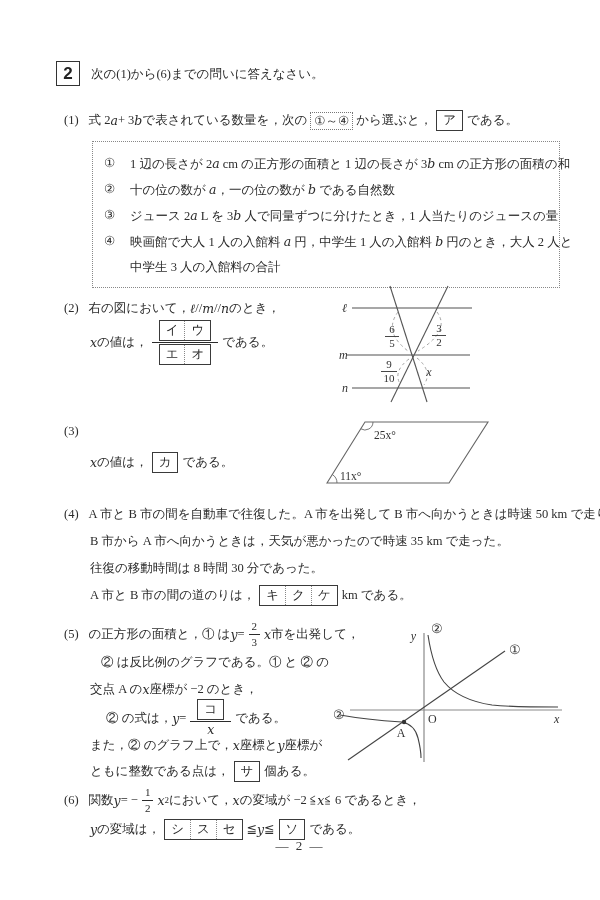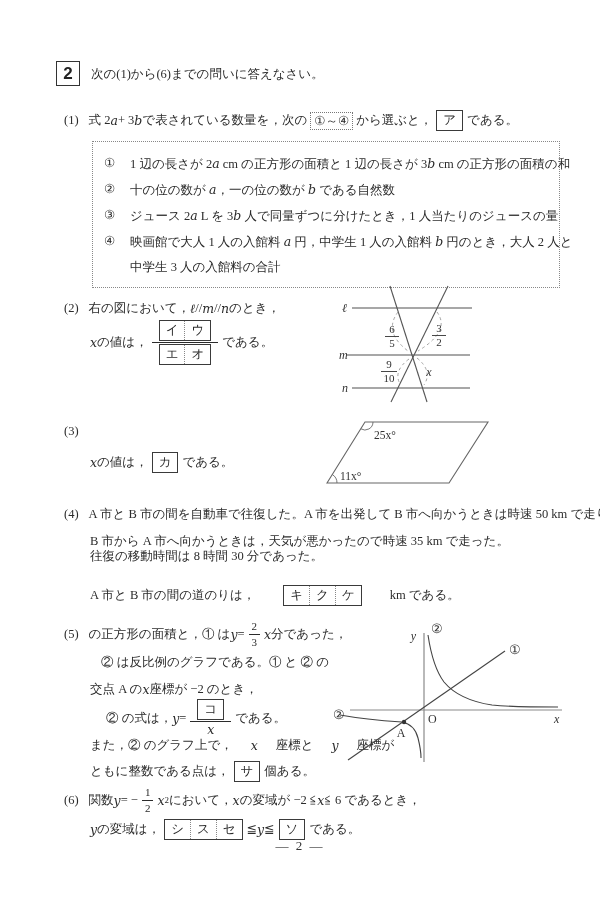--- a/index.html
+++ b/index.html
@@ -163,24 +163,24 @@
 
 <div class="abs line" style="left:64px;top:506px;">
   <span style="margin-right:10px;">(4)</span>
   <span class="line">
       <span>A 市と B 市の間を自動車で往復した。A 市を出発して B 市へ向かうときは時速 50 km で走り，</span>
     </span>
 </div>
 <div class="abs line" style="left:90px;top:533px;">
     <span>B 市から A 市へ向かうときは，天気が悪かったので時速 35 km で走った。</span>
   </div>
-<div class="abs line" style="left:90px;top:548px;">
+<div class="abs line" style="left:90px;top:560px;">
     <span>往復の移動時間は 8 時間 30 分であった。</span>
   </div>
-<div class="abs line" style="left:90px;top:584px;height:22px;gap:24px;">
+<div class="abs line" style="left:90px;top:584px;height:22px;">
     <span>A 市と B 市の間の道のりは，</span>
     <span class="abox">
       <span class="ch">キ</span>
       <span class="ch">ク</span>
       <span class="ch">ケ</span>
     </span>
     <span> km である。</span>
   </div>
 
 <div class="abs line" style="left:64px;top:620px;height:28px;">
@@ -191,21 +191,21 @@
       <span> = </span>
       <span class="frac small">
         <span class="fnum">
           <span>2</span>
         </span>
         <span class="fden">
           <span>3</span>
         </span>
       </span>
       <span class="iv">x</span>
-      <span> 分であった，</span>
+      <span> 市を出発して，</span>
     </span>
 </div>
 <div class="abs line" style="left:101px;top:654px;">
     <span>② は反比例のグラフである。① と ② の</span>
   </div>
 <div class="abs line" style="left:90px;top:681px;">
     <span>交点 A の </span>
     <span class="iv">x</span>
     <span> 座標が −2 のとき，</span>
   </div>
@@ -218,21 +218,21 @@
         <span class="abox">
           <span class="ch">コ</span>
         </span>
       </span>
       <span class="fden">
         <span class="iv">x</span>
       </span>
     </span>
     <span> である。</span>
   </div>
-<div class="abs line" style="left:90px;top:737px;gap:18px;">
+<div class="abs line" style="left:90px;top:737px;">
     <span>また，② のグラフ上で，</span>
     <span class="iv">x</span>
     <span> 座標と </span>
     <span class="iv">y</span>
     <span> 座標が</span>
   </div>
 <div class="abs line" style="left:90px;top:760px;height:22px;">
     <span>ともに整数である点は，</span>
     <span class="abox">
       <span class="ch">サ</span>

